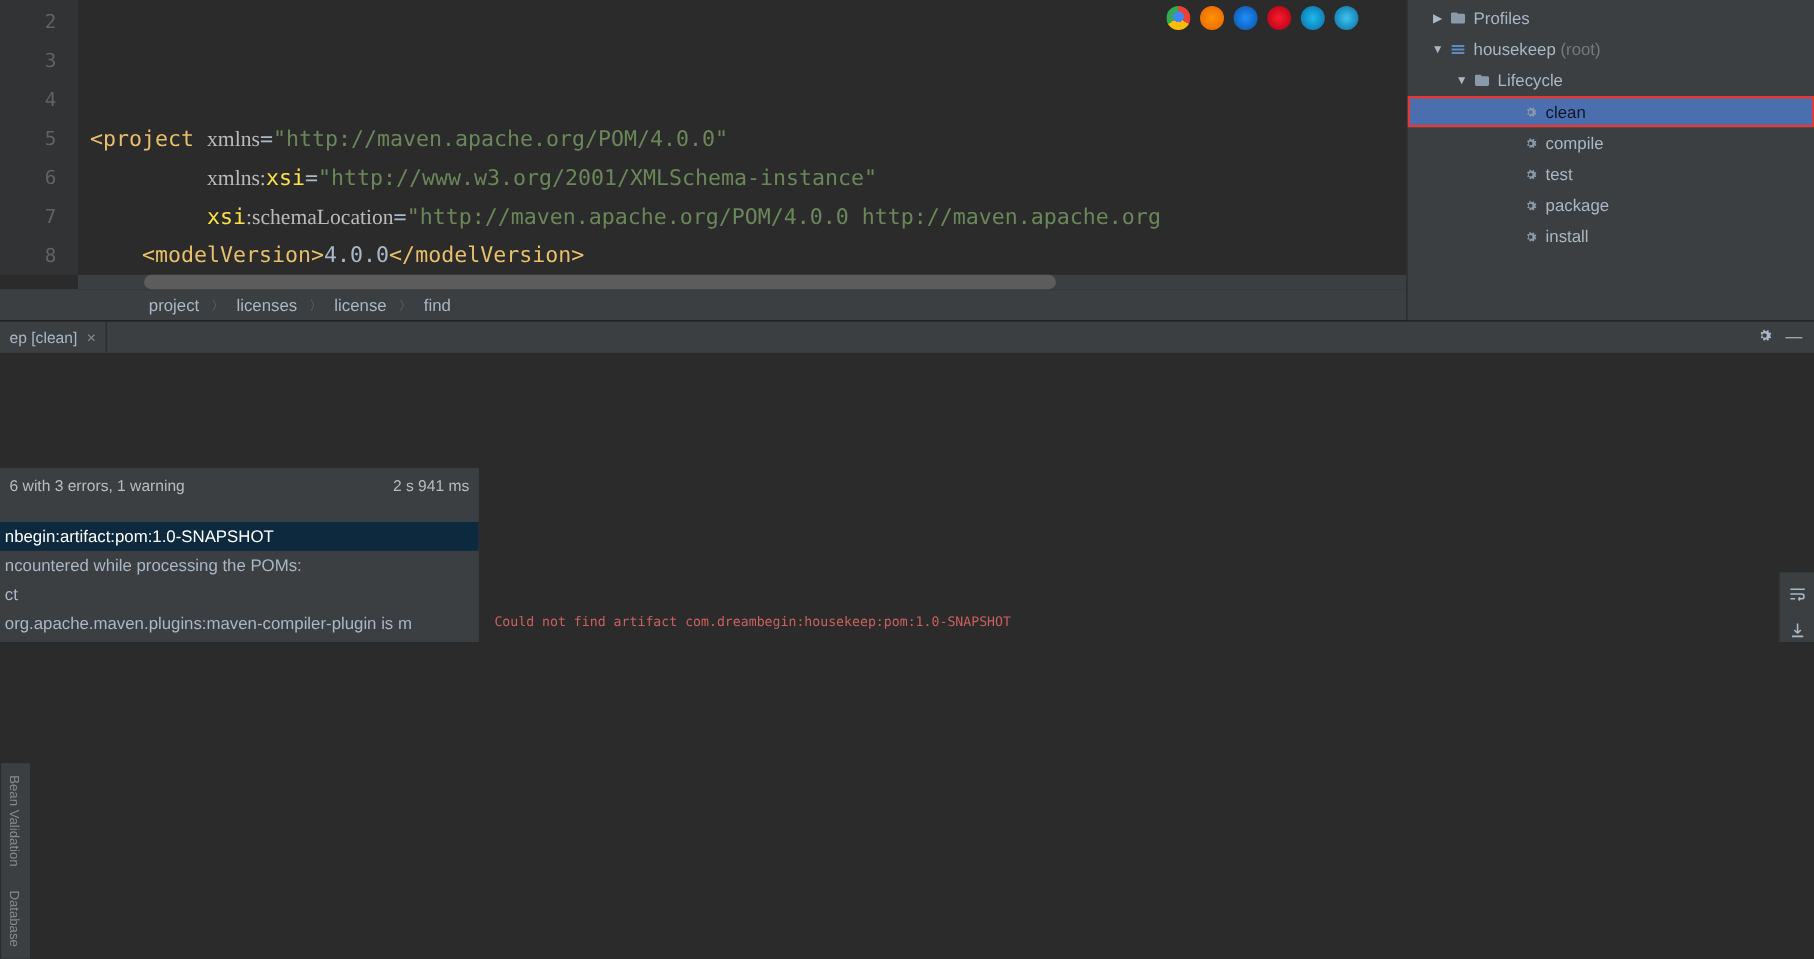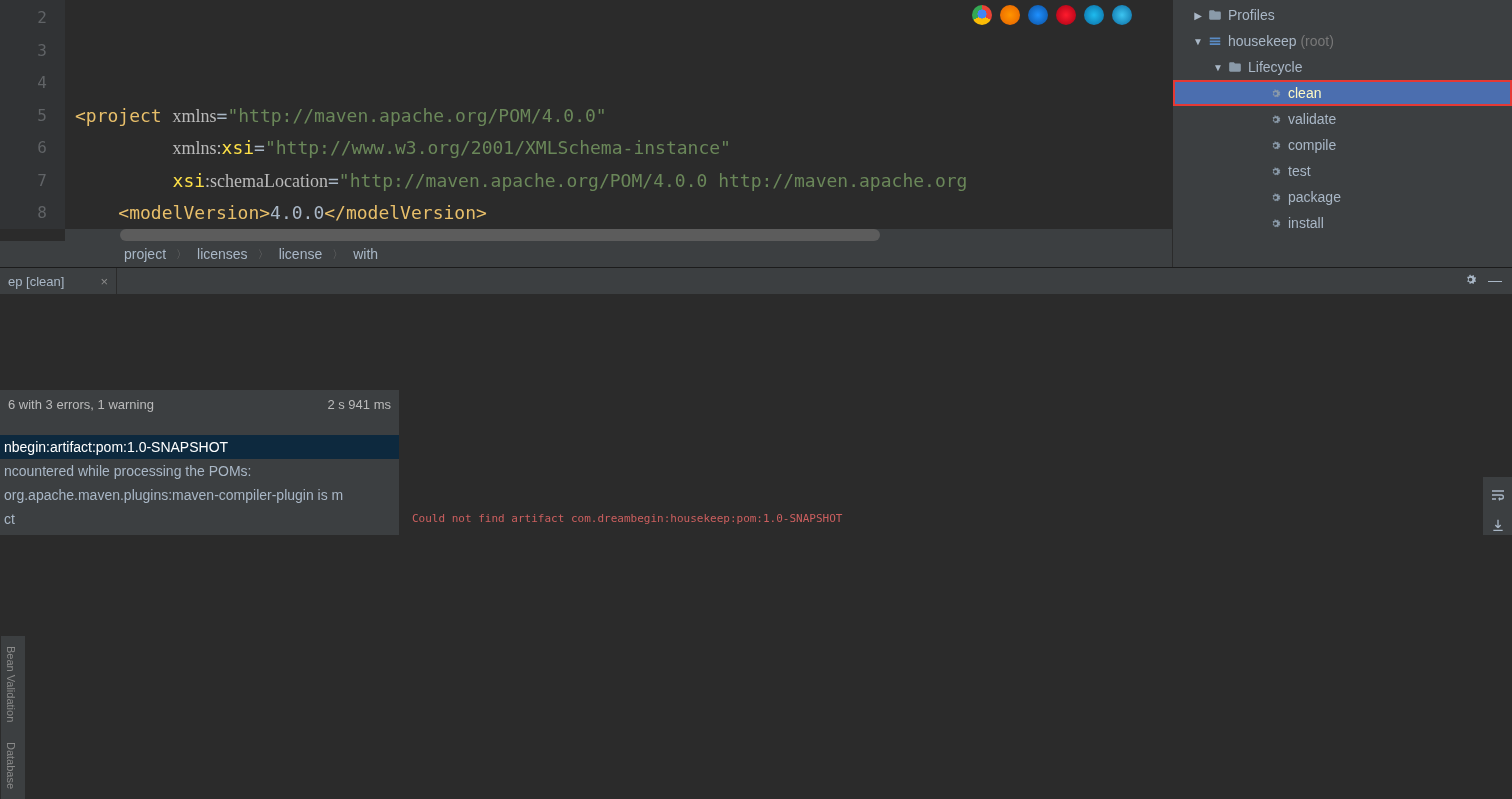--- a/index.html
+++ b/index.html
@@ -122,21 +122,21 @@
 .tree-node {
   display: flex;
   align-items: center;
   height: 26px;
   padding-left: 4px;
   cursor: pointer;
   white-space: nowrap;
 }
 .tree-node.selected {
   background: #4b6eaf;
-  color: #fef9c3;
+  color: #0f172a;
 }
 .tree-node.highlighted {
   outline: 2px solid #e53935;
   outline-offset: -2px;
 }
 .tree-arrow {
   width: 14px;
   display: inline-block;
   color: #a9b7c6;
   font-size: 10px;
@@ -172,21 +172,20 @@
   display: flex;
   align-items: center;
 }
 .console-tab {
   padding: 0 8px;
   height: 100%;
   display: flex;
   align-items: center;
   border-right: 1px solid #2b2b2b;
   font-size: 13px;
-  gap: 28px;
 }
 .console-tab .close-x { margin-left: 8px; color: #8a8a8a; cursor: pointer; }
 .console-toolbar-right {
   margin-left: auto;
   display: flex;
   gap: 10px;
   padding-right: 10px;
 }
 .console-toolbar-right .tbtn { color: #a9b7c6; cursor: pointer; }
 
@@ -296,21 +295,21 @@
   <div class="hscroll">
             <div class="thumb"></div>
           </div>
   <div class="breadcrumb-bar" id="breadcrumb">
             <span class="crumb">project</span>
             <span class="chev">〉</span>
             <span class="crumb">licenses</span>
             <span class="chev">〉</span>
             <span class="crumb">license</span>
             <span class="chev">〉</span>
-            <span class="crumb">with</span>
+            <span class="crumb">find</span>
           </div>
 </div>
 
 <div class="maven-panel" id="maven">
           <div class="tree-node ind-1">
             <span class="tree-arrow">▶</span>
             <span class="tree-icon">
               <svg width="14" height="14" viewBox="0 0 24 24">
                 <path fill="#8a9aa9" d="M10 4H4a2 2 0 00-2 2v12a2 2 0 002 2h16a2 2 0 002-2V8a2 2 0 00-2-2h-8l-2-2z"></path>
               </svg>
@@ -336,29 +335,20 @@
             <span class="tree-label">Lifecycle</span>
           </div>
           <div class="tree-node ind-4 selected highlighted">
             <span class="tree-arrow"></span>
             <span class="tree-icon">
               <svg width="13" height="13" viewBox="0 0 24 24" fill="#8a9aa9">
                 <path d="M19.4 13l.6-1-.6-1 1.5-1.2-1-1.7-1.9.5-.8-.8.5-1.9-1.7-1-1.2 1.5-1-.3-1 .3L11.6 4l-1.7 1 .5 1.9-.8.8-1.9-.5-1 1.7L8.2 11l-.3 1 .3 1-1.5 1.2 1 1.7 1.9-.5.8.8-.5 1.9 1.7 1 1.2-1.5 1 .3 1-.3 1.2 1.5 1.7-1-.5-1.9.8-.8 1.9.5 1-1.7L19.4 13zM12 15a3 3 0 110-6 3 3 0 010 6z"></path>
               </svg>
             </span>
             <span class="tree-label">clean</span>
-          </div>
-          <div class="tree-node ind-4">
-            <span class="tree-arrow"></span>
-            <span class="tree-icon">
-              <svg width="13" height="13" viewBox="0 0 24 24" fill="#8a9aa9">
-                <path d="M19.4 13l.6-1-.6-1 1.5-1.2-1-1.7-1.9.5-.8-.8.5-1.9-1.7-1-1.2 1.5-1-.3-1 .3L11.6 4l-1.7 1 .5 1.9-.8.8-1.9-.5-1 1.7L8.2 11l-.3 1 .3 1-1.5 1.2 1 1.7 1.9-.5.8.8-.5 1.9 1.7 1 1.2-1.5 1 .3 1-.3 1.2 1.5 1.7-1-.5-1.9.8-.8 1.9.5 1-1.7L19.4 13zM12 15a3 3 0 110-6 3 3 0 010 6z"></path>
-              </svg>
-            </span>
-            <span class="tree-label">validate</span>
           </div>
           <div class="tree-node ind-4">
             <span class="tree-arrow"></span>
             <span class="tree-icon">
               <svg width="13" height="13" viewBox="0 0 24 24" fill="#8a9aa9">
                 <path d="M19.4 13l.6-1-.6-1 1.5-1.2-1-1.7-1.9.5-.8-.8.5-1.9-1.7-1-1.2 1.5-1-.3-1 .3L11.6 4l-1.7 1 .5 1.9-.8.8-1.9-.5-1 1.7L8.2 11l-.3 1 .3 1-1.5 1.2 1 1.7 1.9-.5.8.8-.5 1.9 1.7 1 1.2-1.5 1 .3 1-.3 1.2 1.5 1.7-1-.5-1.9.8-.8 1.9.5 1-1.7L19.4 13zM12 15a3 3 0 110-6 3 3 0 010 6z"></path>
               </svg>
             </span>
             <span class="tree-label">compile</span>
           </div>
@@ -414,22 +404,22 @@
   <div class="console-body">
     <div class="console-tree">
       <div class="console-tree-header">
         <span>6 with 3 errors, 1 warning</span>
         <span>2 s 941 ms</span>
       </div>
       <div style="height:20px"></div>
       <div id="ctree">
               <div class="console-tree-item sel">nbegin:artifact:pom:1.0-SNAPSHOT</div>
               <div class="console-tree-item">ncountered while processing the POMs:</div>
+              <div class="console-tree-item">ct</div>
               <div class="console-tree-item">org.apache.maven.plugins:maven-compiler-plugin is m</div>
-              <div class="console-tree-item">ct</div>
             </div>
     </div>
     <div class="console-output">
       <div class="err">Could not find artifact com.dreambegin:housekeep:pom:1.0-SNAPSHOT</div>
     </div>
     <div class="console-side-actions">
       <div class="abtn">
         <svg width="16" height="16" viewBox="0 0 24 24" fill="none" stroke="#a9b7c6" stroke-width="2">
                 <path d="M3 6h18M3 12h14a3 3 0 010 6h-4m0 0l2-2m-2 2l2 2M3 18h6"></path>
               </svg>

